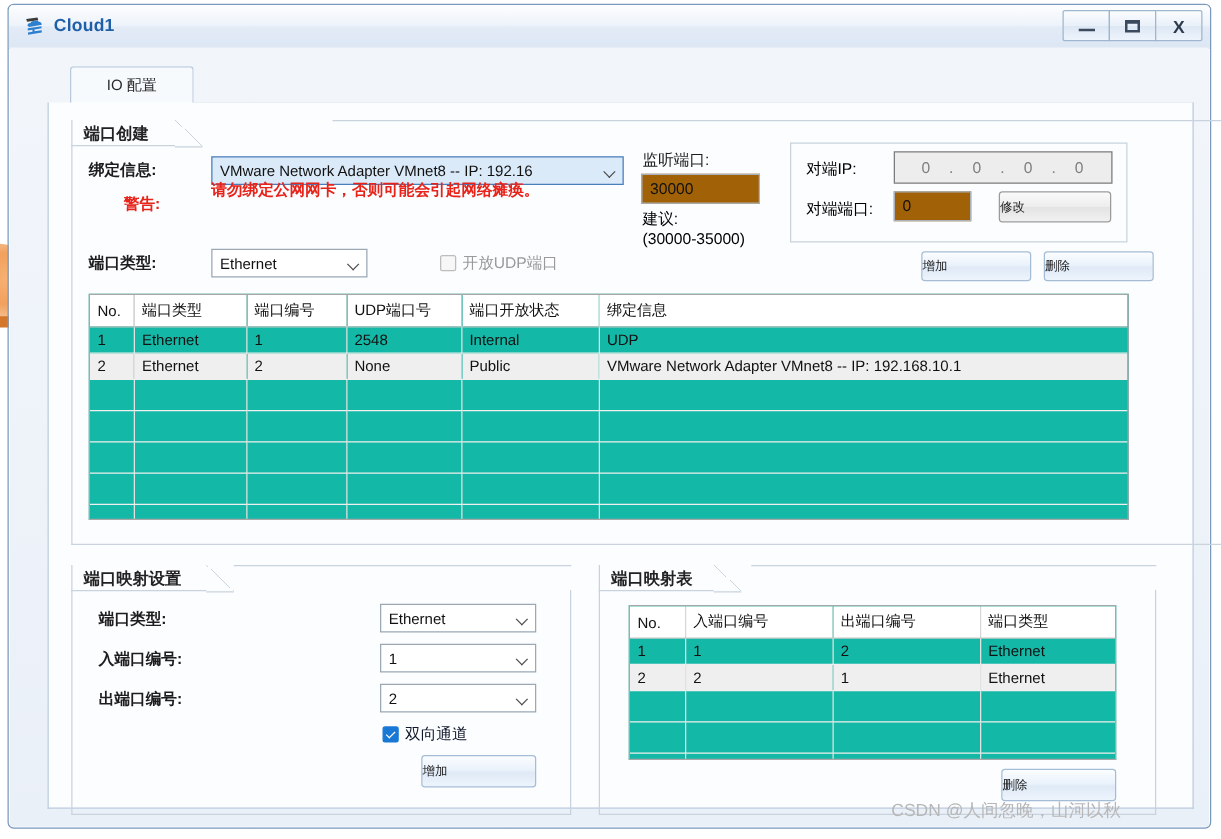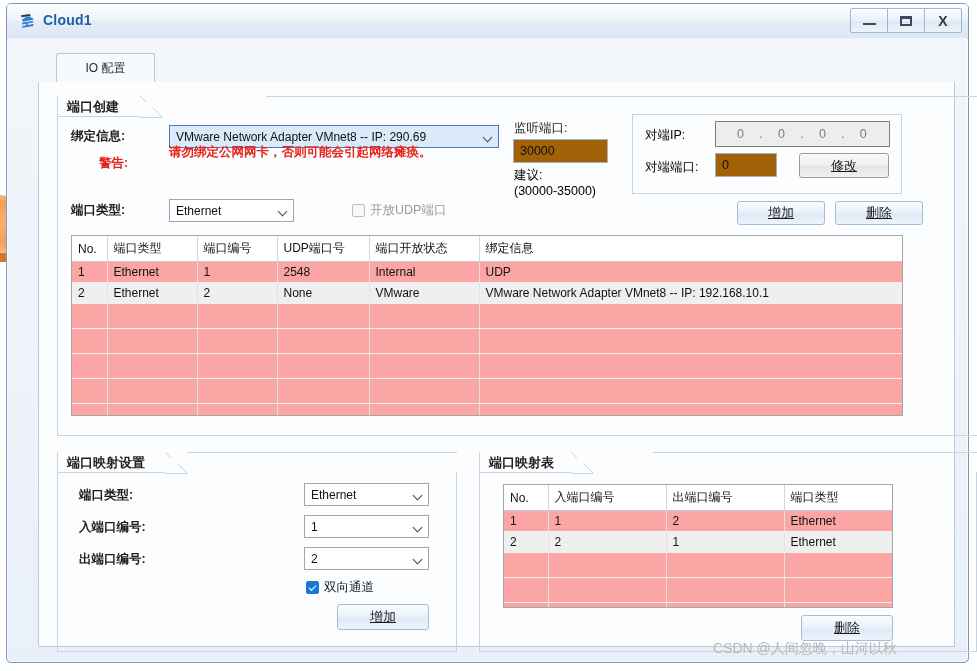--- a/index.html
+++ b/index.html
@@ -141,22 +141,22 @@
     border:1px solid #7d7d7d;background:#ededed;
     display:flex;align-items:center;justify-content:space-around;
     font-size:12.5px;color:#7e7e7e;letter-spacing:1px;
     padding:0 14px;
   }
 
   .btn{
     position:absolute;box-sizing:border-box;
     border:1px solid #a4bcd6;border-radius:3px;
     background:linear-gradient(180deg,#fbfdff 0%,#eaf2fb 45%,#dfeaf7 55%,#edf4fc 100%);
-    display:flex;align-items:center;justify-content:center;
-    font-size:13px;color:#1b1b1b;text-decoration:underline;
+    display:flex;align-items:center;
+    font-size:10px;color:#1b1b1b;
   }
   .btn.grey{
     border:1px solid #9b9b9b;
     background:linear-gradient(180deg,#fafafa 0%,#ededed 50%,#e3e3e3 51%,#f1f1f1 100%);
   }
 
   .chk{position:absolute;display:flex;align-items:center;gap:5px;font-size:12.5px;}
   .chk .box{
     width:13px;height:13px;box-sizing:border-box;
     border:1px solid #9aa7b5;background:#fff;border-radius:2px;
@@ -165,21 +165,21 @@
   .chk .box.on{background:#1878d4;border-color:#1878d4;}
   .chk .box.on::after{
     content:"";width:6px;height:3px;border-left:1.8px solid #fff;border-bottom:1.8px solid #fff;
     transform:rotate(-45deg);margin-top:-2px;
   }
   .chk .ctext{color:#0f172a;}
   .chk.disabled .ctext{color:#9a9a9a;}
   .chk.disabled .box{border-color:#bdbdbd;background:#f7f7f7;}
 
   
-  .tablewrap{position:absolute;box-sizing:border-box;border:1px solid #a7a7a7;background:#fca5a5;overflow:hidden;}
+  .tablewrap{position:absolute;box-sizing:border-box;border:1px solid #a7a7a7;background:#14b8a6;overflow:hidden;}
   table.grid{border-collapse:collapse;width:100%;table-layout:fixed;font-size:12px;}
   table.grid th{
     font-weight:normal;text-align:left;padding:4px 6px;
     background:#ffffff;border-bottom:1px solid #c8c8c8;border-right:1px solid #d7d7d7;
     color:#111;white-space:nowrap;overflow:hidden;
   }
   table.grid td{
     padding:3px 6px;border-right:1px solid #e2e2e2;border-bottom:1px solid #f0f0f0;
     color:#111;white-space:nowrap;overflow:hidden;
   }
@@ -240,21 +240,21 @@
       <div class="group" style="left:18px;top:14px;width:964px;height:340px;">
         <div class="gtitle">端口创建</div>
         <div class="gleft-seg"></div>
         <div class="gtop-left" style="left:0;width:83px;"></div>
         <div class="gslant" style="left:83px;"></div>
         <div class="gtop-right" style="right:0;width:755px;"></div>
         <div class="gbody"></div>
 
         <div class="lbl lbl-b" style="left:14px;top:32px;">绑定信息:</div>
         <div class="combo hl" style="left:112px;top:29px;width:330px;">
-          <span>VMware Network Adapter VMnet8 -- IP: 290.69</span>
+          <span>VMware Network Adapter VMnet8 -- IP: 192.16</span>
           <i class="arw"></i>
         </div>
 
         <div class="lbl warn-key" style="left:42px;top:59px;">警告:</div>
         <div class="lbl warn-txt" style="left:112px;top:48px;">请勿绑定公网网卡，否则可能会引起网络瘫痪。</div>
 
         <div class="lbl lbl-b" style="left:14px;top:106px;">端口类型:</div>
         <div class="combo" style="left:112px;top:103px;width:125px;">
           <span>Ethernet</span>
           <i class="arw"></i>
@@ -325,21 +325,21 @@
                 <td>1</td>
                 <td>2548</td>
                 <td>Internal</td>
                 <td>UDP</td>
               </tr>
               <tr class="sel">
                 <td>2</td>
                 <td>Ethernet</td>
                 <td>2</td>
                 <td>None</td>
-                <td>VMware</td>
+                <td>Public</td>
                 <td>VMware Network Adapter VMnet8 -- IP: 192.168.10.1</td>
               </tr>
               <tr class="empty">
                   <td></td>
                   <td></td>
                   <td></td>
                   <td></td>
                   <td></td>
                   <td></td>
                 </tr>
@@ -409,21 +409,21 @@
         <div class="chk" style="left:249px;top:127px;">
           <span class="box on"></span>
           <span class="ctext">双向通道</span>
         </div>
 
         <div class="btn" style="left:280px;top:152px;width:92px;height:26px;">
           <span>增加</span>
         </div>
       </div>
 
-      <div class="group" style="left:440px;top:370px;width:498px;height:200px;border-radius:28px;">
+      <div class="group" style="left:440px;top:370px;width:446px;height:200px;border-radius:28px;">
         <div class="gtitle">端口映射表</div>
         <div class="gleft-seg"></div>
         <div class="gtop-left" style="left:0;width:92px;"></div>
         <div class="gslant" style="left:92px;"></div>
         <div class="gtop-right" style="right:0;width:324px;"></div>
         <div class="gbody"></div>
 
         <div class="tablewrap" style="left:24px;top:32px;width:390px;height:124px;">
           <table class="grid">
             <colgroup>

